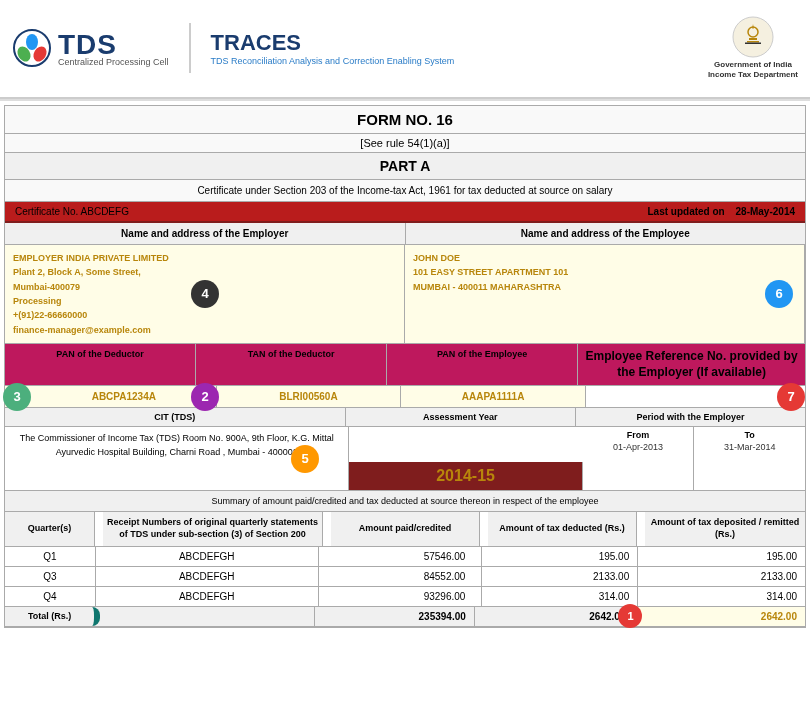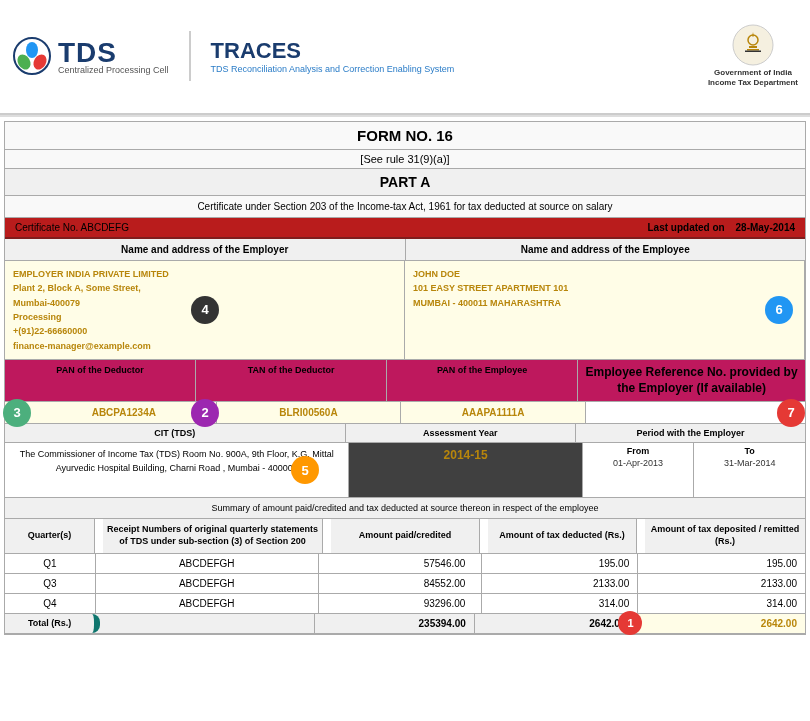--- a/index.html
+++ b/index.html
@@ -1,18 +1,18 @@
 <!DOCTYPE html>
 <html><head>
   <meta charset="utf-8">
   <style>
     * { box-sizing: border-box; margin: 0; padding: 0; }
     body { font-family: Arial, sans-serif; font-size: 11px; background: #fff; width: 810px; }
 
-    .header { display: flex; align-items: center; padding: 24px 12px; border-bottom: 2px solid #ccc; background: #fff; }
+    .header { display: flex; align-items: center; padding: 16px 12px; border-bottom: 2px solid #ccc; background: #fff; }
     .header-left { display: flex; align-items: center; gap: 10px; }
     .tds-logo { display: flex; align-items: center; gap: 6px; }
     .tds-text { font-size: 28px; font-weight: bold; color: #1a3c6e; letter-spacing: 1px; }
     .tds-sub { font-size: 9px; color: #555; margin-top: -4px; }
     .divider-v { width: 2px; height: 50px; background: #ccc; margin: 0 10px; }
     .traces-block { }
     .traces-title { font-size: 22px; font-weight: bold; color: #1a3c6e; }
     .traces-desc { font-size: 9px; color: #2a7cc7; }
     .header-right { margin-left: auto; text-align: center; }
     .govt-text { font-size: 8px; color: #333; font-weight: bold; line-height: 1.3; }
@@ -49,21 +49,21 @@
     .pan-tan-val:last-child { border-right: none; }
     .pan-tan-val.wider { flex: 1.2; }
 
     .cit-row-header { display: flex; border-bottom: 1px solid #aaa; }
     .cit-cell-h { flex: 1; text-align: center; padding: 4px; font-size: 9px; font-weight: bold; border-right: 1px solid #aaa; background: #f0f0f0; }
     .cit-cell-h:last-child { border-right: none; }
 
     .cit-row-data { display: flex; border-bottom: 1px solid #aaa; position: relative; }
     .cit-cell-d { flex: 1; text-align: center; padding: 5px; font-size: 9px; border-right: 1px solid #aaa; background: #fff; }
     .cit-cell-d:last-child { border-right: none; }
-    .cit-year { background: #404040; color: #b8860b; font-weight: bold; font-size: 12px; }
+    .cit-year { background: #7f1d1d; color: #b8860b; font-weight: bold; font-size: 16px; margin-top: 35px; }
     .period-half { flex: 1; text-align: center; padding: 3px; font-size: 9px; border-right: 1px solid #aaa; }
     .period-half:last-child { border-right: none; }
     .period-label { font-weight: bold; font-size: 9px; }
     .period-val { font-size: 9px; color: #333; margin-top: 2px; }
 
     .summary-header-row { background: #f0f0f0; text-align: center; padding: 5px; font-size: 9px; border-bottom: 1px solid #aaa; font-weight: normal; }
 
     .table-header { display: flex; border-bottom: 1px solid #aaa; gap: 8px; }
     .th { text-align: center; padding: 5px 3px; font-size: 9px; font-weight: bold; border-right: 1px solid #aaa; background: #f0f0f0; display: flex; align-items: center; justify-content: center; line-height: 1.3; }
     .th:last-child { border-right: none; }
@@ -141,21 +141,21 @@
         <div>Government of India</div>
         <div>Income Tax Department</div>
       </div>
     </div>
   </div>
 </div>
 
 <div class="form-container">
 
   <div class="form-title-row">FORM NO. 16</div>
-  <div class="form-subtitle-row">[See rule 31(9)(a)]</div>
+  <div class="form-subtitle-row">[See rule 54(1)(a)]</div>
   <div class="part-a-row">PART A</div>
   <div class="cert-row">Certificate under Section 203 of the Income-tax Act, 1961 for tax deducted at source on salary</div>
 
   <div class="cert-no-row">
     <div class="cert-no-left">Certificate No.  ABCDEFG</div>
     <div class="cert-no-right">
       <span>Last updated on</span>
       <span style="font-weight:bold; margin-left:8px;">28-May-2014</span>
     </div>
   </div>

